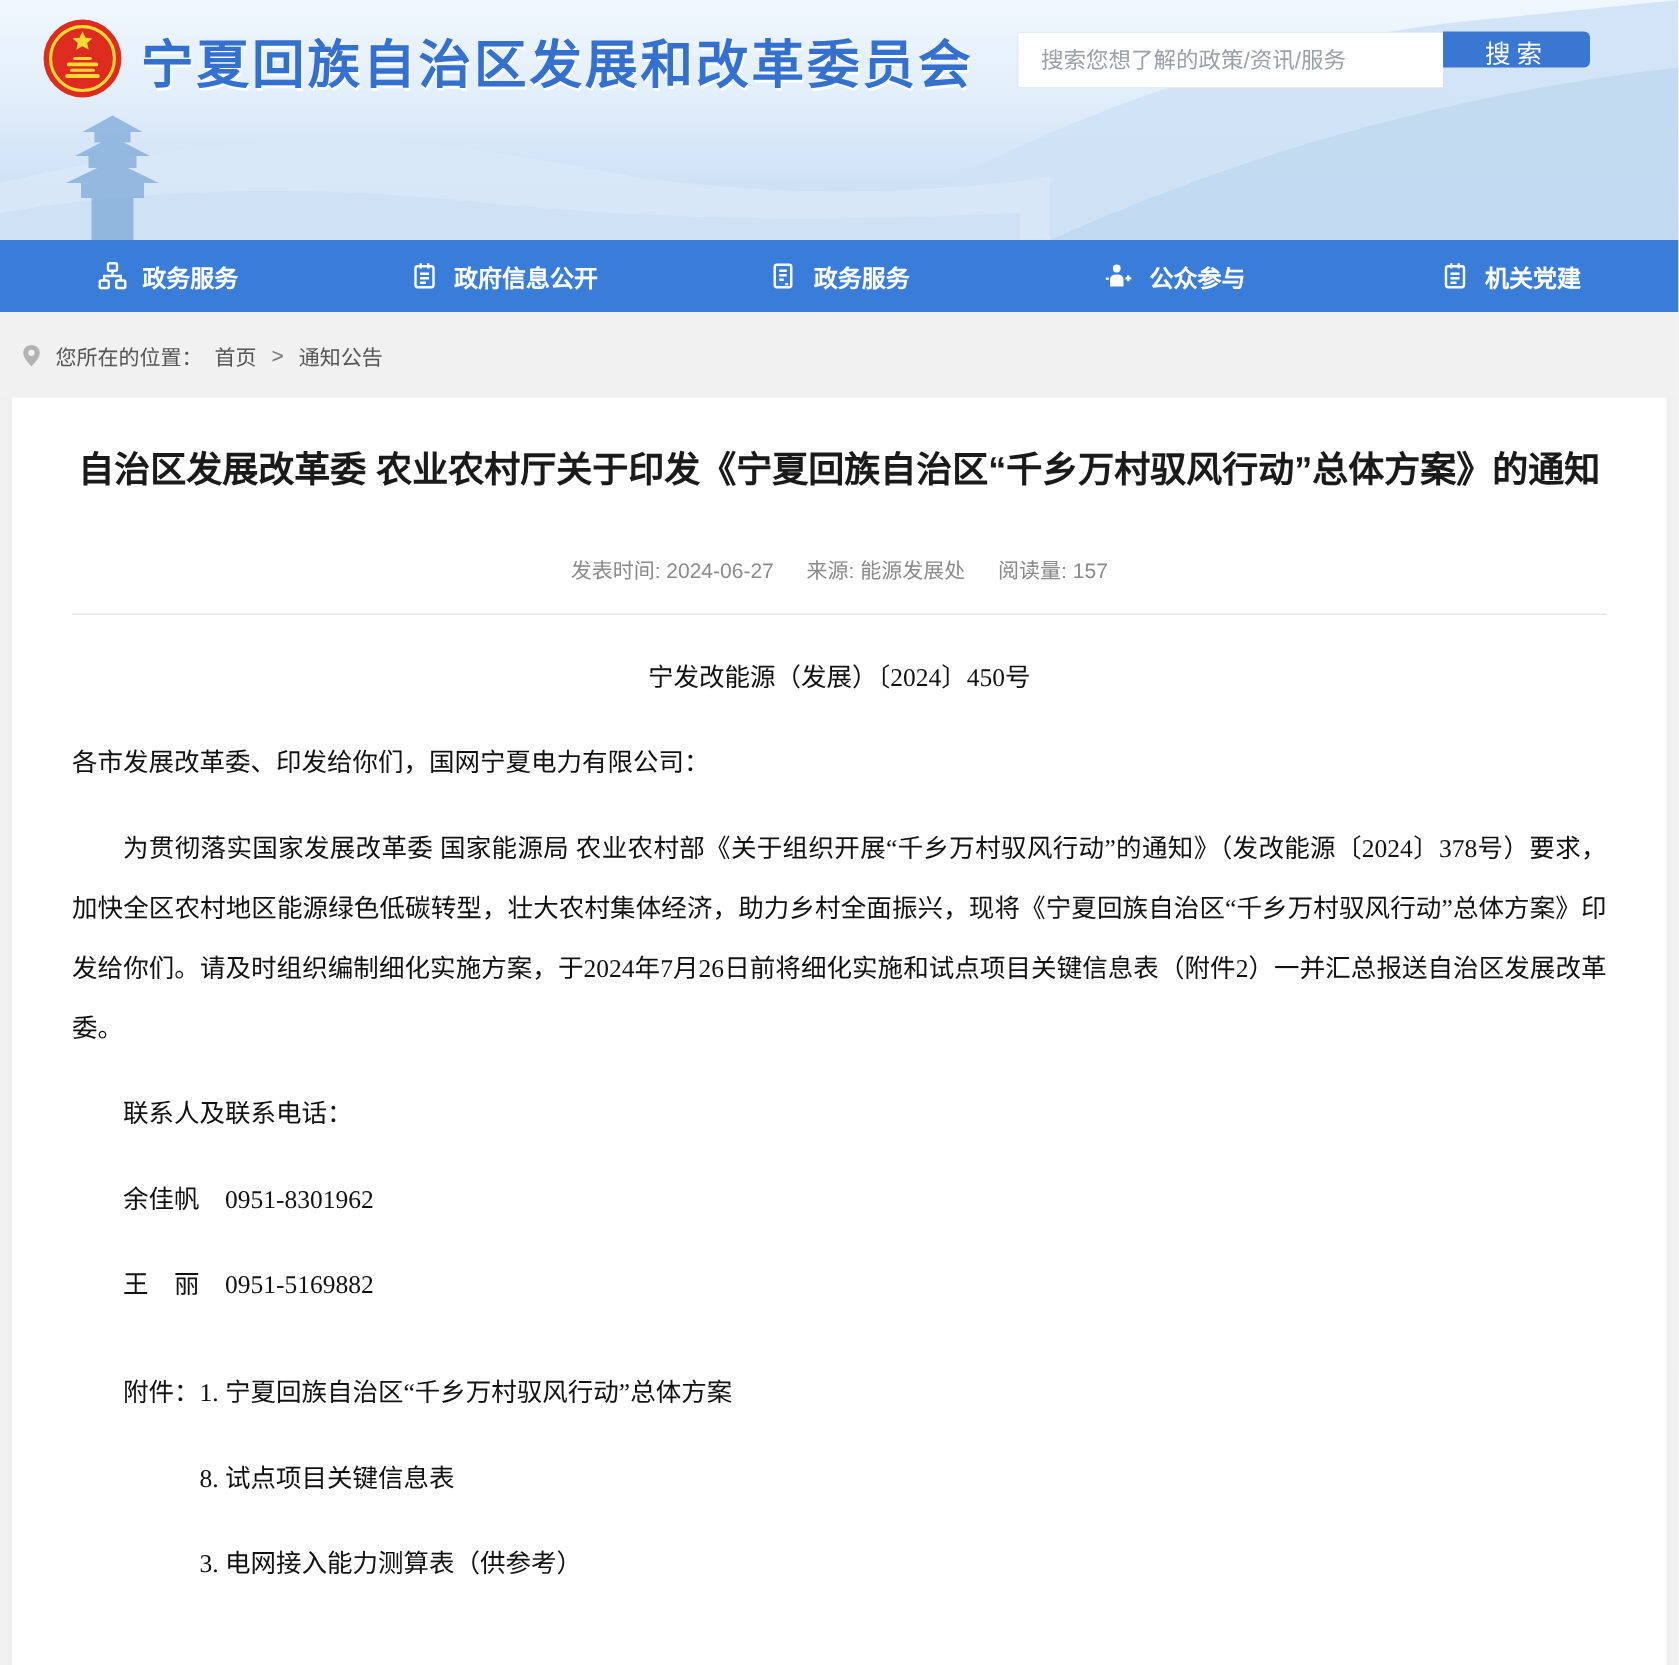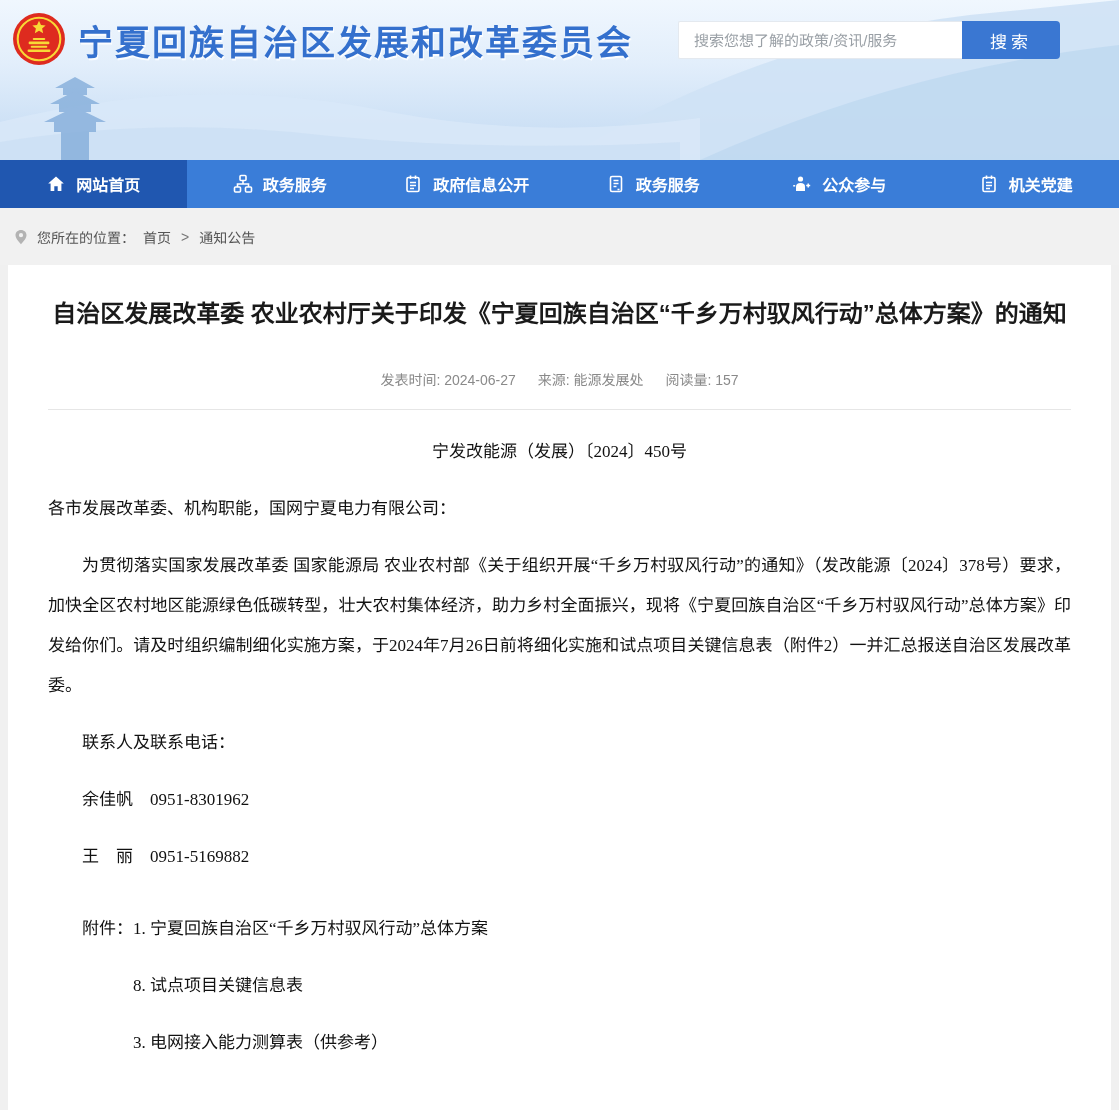--- a/index.html
+++ b/index.html
@@ -9,36 +9,36 @@
     background:#f0f0f0;
     font-family:"Liberation Sans", sans-serif;
   }
 
   
   .header {
     position:relative; height:160px; overflow:hidden;
     background:linear-gradient(180deg,#f0f7fe 0%, #e2eefb 40%, #cfe2f6 75%, #c3d9f2 100%);
   }
   .header-decor { position:absolute; inset:0; pointer-events:none; }
-  .brand { position:absolute; top:12px; left:12px; display:flex; align-items:center; gap:12px; }
+  .brand { position:absolute; top:12px; left:28px; display:flex; align-items:center; gap:12px; }
   .emblem { width:54px; height:54px; flex:0 0 auto; }
   .site-title {
     font-size:35px; font-weight:bold; color:#3470cd; letter-spacing:2px;
     text-shadow:1px 2px 0 rgba(255,255,255,.85);
     font-family:"Liberation Sans", sans-serif;
   }
   .search-area { position:absolute; top:21px; right:59px; display:flex; height:38px; }
   .search-input {
     width:284px; height:38px; border:1px solid #e4e9ef; border-right:none;
     background:#fff; padding:0 15px; font-size:15px; color:#7f1d1d;
     border-radius:2px 0 0 2px; outline:none;
   }
   .search-input::placeholder { color:#9aa0a6; }
   .search-btn {
-    width:98px; height:38px; border:none; background:#3a77d2; color:#fff;
+    width:98px; height:24px; border:none; background:#3a77d2; color:#fff;
     font-size:17px; letter-spacing:4px; cursor:pointer; border-radius:0 4px 4px 0;
   }
 
   
   .nav { height:48px; background:#3a7dd8; display:flex; }
   .nav-item {
     flex:1 1 0; display:flex; align-items:center; justify-content:center; gap:10px;
     color:#fff; font-size:16px; font-weight:bold; cursor:pointer; white-space:nowrap;
   }
   .nav-item.active { background:#2057b0; }
@@ -110,26 +110,20 @@
     <div class="site-title">宁夏回族自治区发展和改革委员会</div>
   </div>
 
   <div class="search-area">
     <input class="search-input" type="text" placeholder="搜索您想了解的政策/资讯/服务" style="">
     <button class="search-btn">搜索</button>
   </div>
 </div>
 
 <div class="nav">
-  <div class="nav-item active">
-    <svg class="nav-icon" viewBox="0 0 20 20">
-      <path d="M10 2.6 L17.8 9.6 H15.4 V17 H11.7 V12.2 H8.3 V17 H4.6 V9.6 H2.2 Z" fill="#fff"></path>
-    </svg>
-    <span>网站首页</span>
-  </div>
   <div class="nav-item">
     <svg class="nav-icon" viewBox="0 0 20 20" fill="none" stroke="#fff" stroke-width="1.6">
       <rect x="7" y="1.5" width="6" height="5" rx="1"></rect>
       <rect x="1.5" y="13" width="6" height="5" rx="1"></rect>
       <rect x="12.5" y="13" width="6" height="5" rx="1"></rect>
       <path d="M10 6.5 V10 M4.5 13 V10 H15.5 V13"></path>
     </svg>
     <span>政务服务</span>
   </div>
   <div class="nav-item">
@@ -183,21 +177,21 @@
     <div class="article-meta">
       <span class="meta-group"><span>发表时间: </span><span>2024-06-27</span></span>
       <span class="meta-group"><span>来源: </span><span>能源发展处</span></span>
       <span class="meta-group"><span>阅读量: </span><span>157</span></span>
     </div>
 
     <div class="divider"></div>
 
     <div class="doc-body">
       <p class="doc-number">宁发改能源（发展）〔2024〕450号</p>
-      <p class="salutation">各市发展改革委、机构职能，国网宁夏电力有限公司：</p>
+      <p class="salutation">各市发展改革委、印发给你们，国网宁夏电力有限公司：</p>
       <p class="para">为贯彻落实国家发展改革委 国家能源局 农业农村部《关于组织开展“千乡万村驭风行动”的通知》（发改能源〔2024〕378号）要求，加快全区农村地区能源绿色低碳转型，壮大农村集体经济，助力乡村全面振兴，现将《宁夏回族自治区“千乡万村驭风行动”总体方案》印发给你们。请及时组织编制细化实施方案，于2024年7月26日前将细化实施和试点项目关键信息表（附件2）一并汇总报送自治区发展改革委。</p>
       <p class="indent">联系人及联系电话：</p>
       <p class="indent">余佳帆　0951-8301962</p>
       <p class="indent">王　丽　0951-5169882</p>
       <p class="attach-first">附件：1. 宁夏回族自治区“千乡万村驭风行动”总体方案</p>
       <p class="attach-sub">8. 试点项目关键信息表</p>
       <p class="attach-sub">3. 电网接入能力测算表（供参考）</p>
 
     </div>
 

